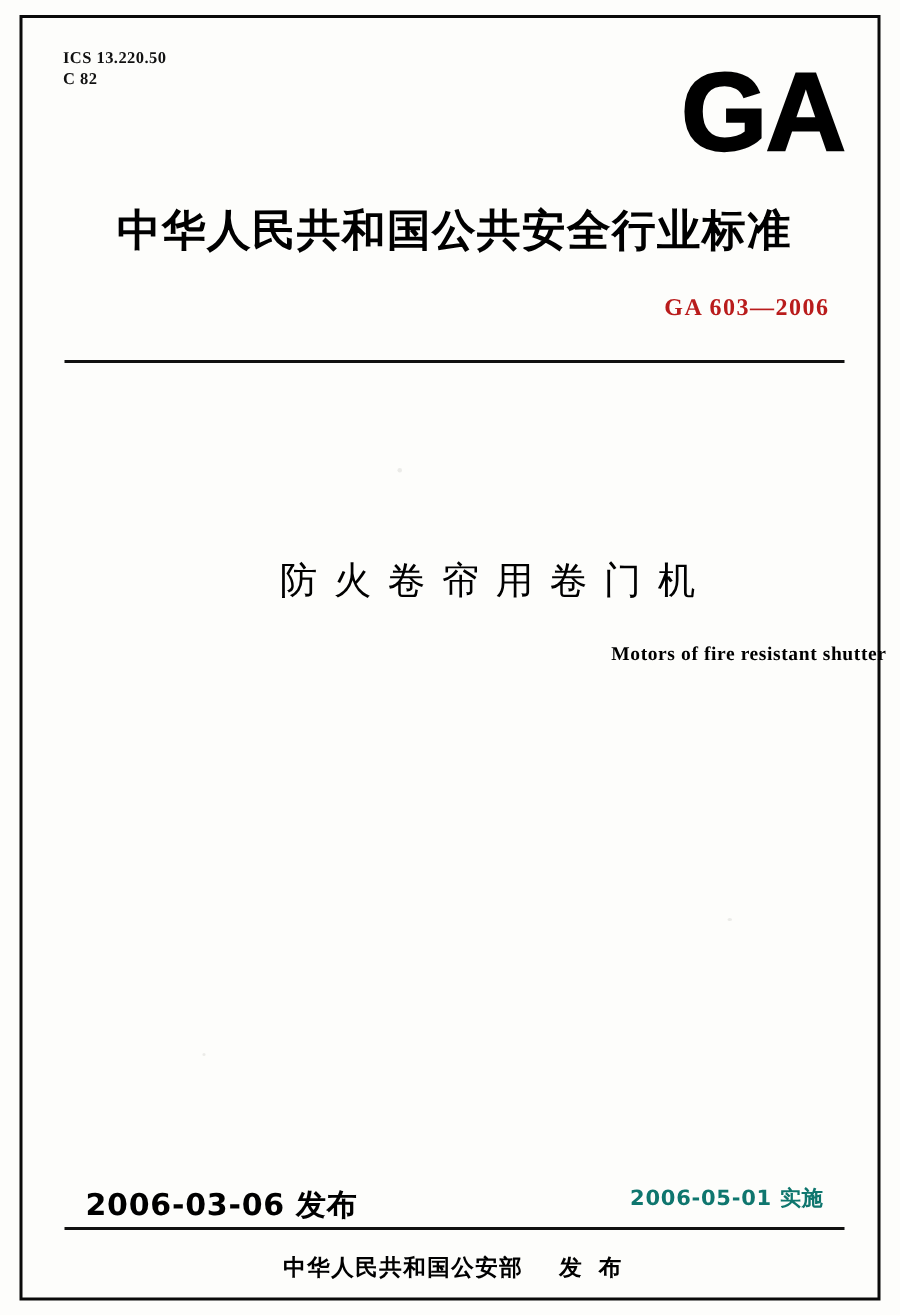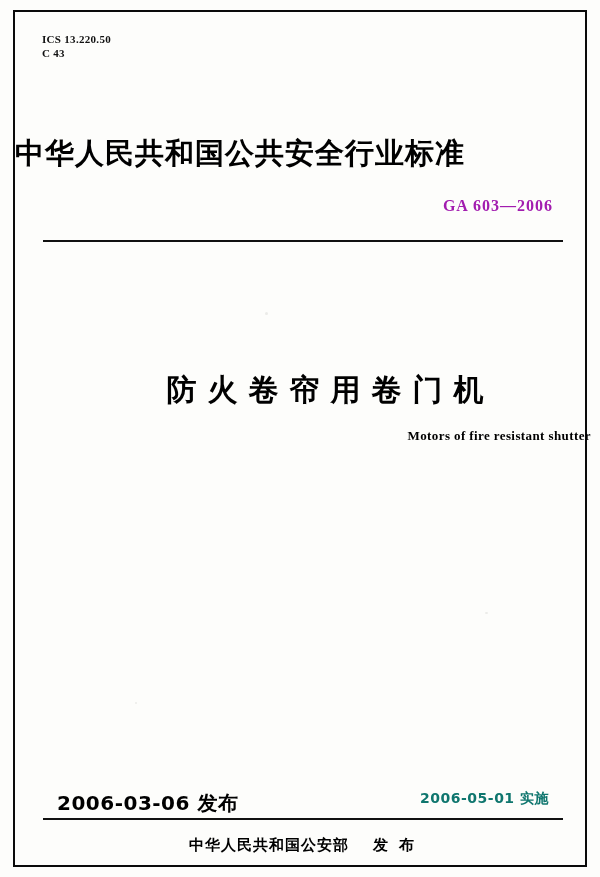--- a/index.html
+++ b/index.html
@@ -63,56 +63,57 @@
     color: #000;
     -webkit-text-stroke: 1.5px #000;
   }
 
   
   .std-title {
     position: absolute;
     left: 0;
     right: 0;
     top: 122px;
+    text-align: center;
     font-family: "DejaVu Sans", sans-serif;
     font-weight: bold;
     font-size: 29px;
     letter-spacing: 1px;
     color: #000;
   }
 
   .std-number {
     position: absolute;
     right: 38px;
     top: 185px;
     font-family: "Liberation Serif", serif;
     font-weight: bold;
     font-size: 16px;
     letter-spacing: 1px;
-    color: #a21caf;
+    color: #b91c1c;
   }
 
   .rule {
     position: absolute;
     left: 28px;
     right: 28px;
     top: 228px;
     height: 2px;
     background: #111;
   }
 
   .doc-title-cn {
     position: absolute;
     left: 0;
     right: 0;
     top: 358px;
     text-align: center;
     font-family: "DejaVu Sans", sans-serif;
-    font-weight: bold;
-    font-size: 30px;
+    font-weight: normal;
+    font-size: 25px;
     letter-spacing: 11px;
     text-indent: 11px;
     color: #000;
     padding-left: 44px;
   }
 
   .doc-title-en {
     position: absolute;
     left: 0;
     right: 0;
@@ -184,23 +185,24 @@
 <body>
 
 <div class="page">
 
   <div class="frame"></div>
 
   <div class="inner-area">
 
     <div class="ics-block">
       <div>ICS 13.220.50</div>
-      <div>C 43</div>
+      <div>C 82</div>
     </div>
 
+    <div class="ga-logo">GA</div>
 
     <div class="std-title">中华人民共和国公共安全行业标准</div>
 
     <div class="std-number">GA 603—2006</div>
 
     <div class="rule"></div>
 
     <div class="doc-title-cn">防火卷帘用卷门机</div>
 
     <div class="doc-title-en">Motors of fire resistant shutter</div>

